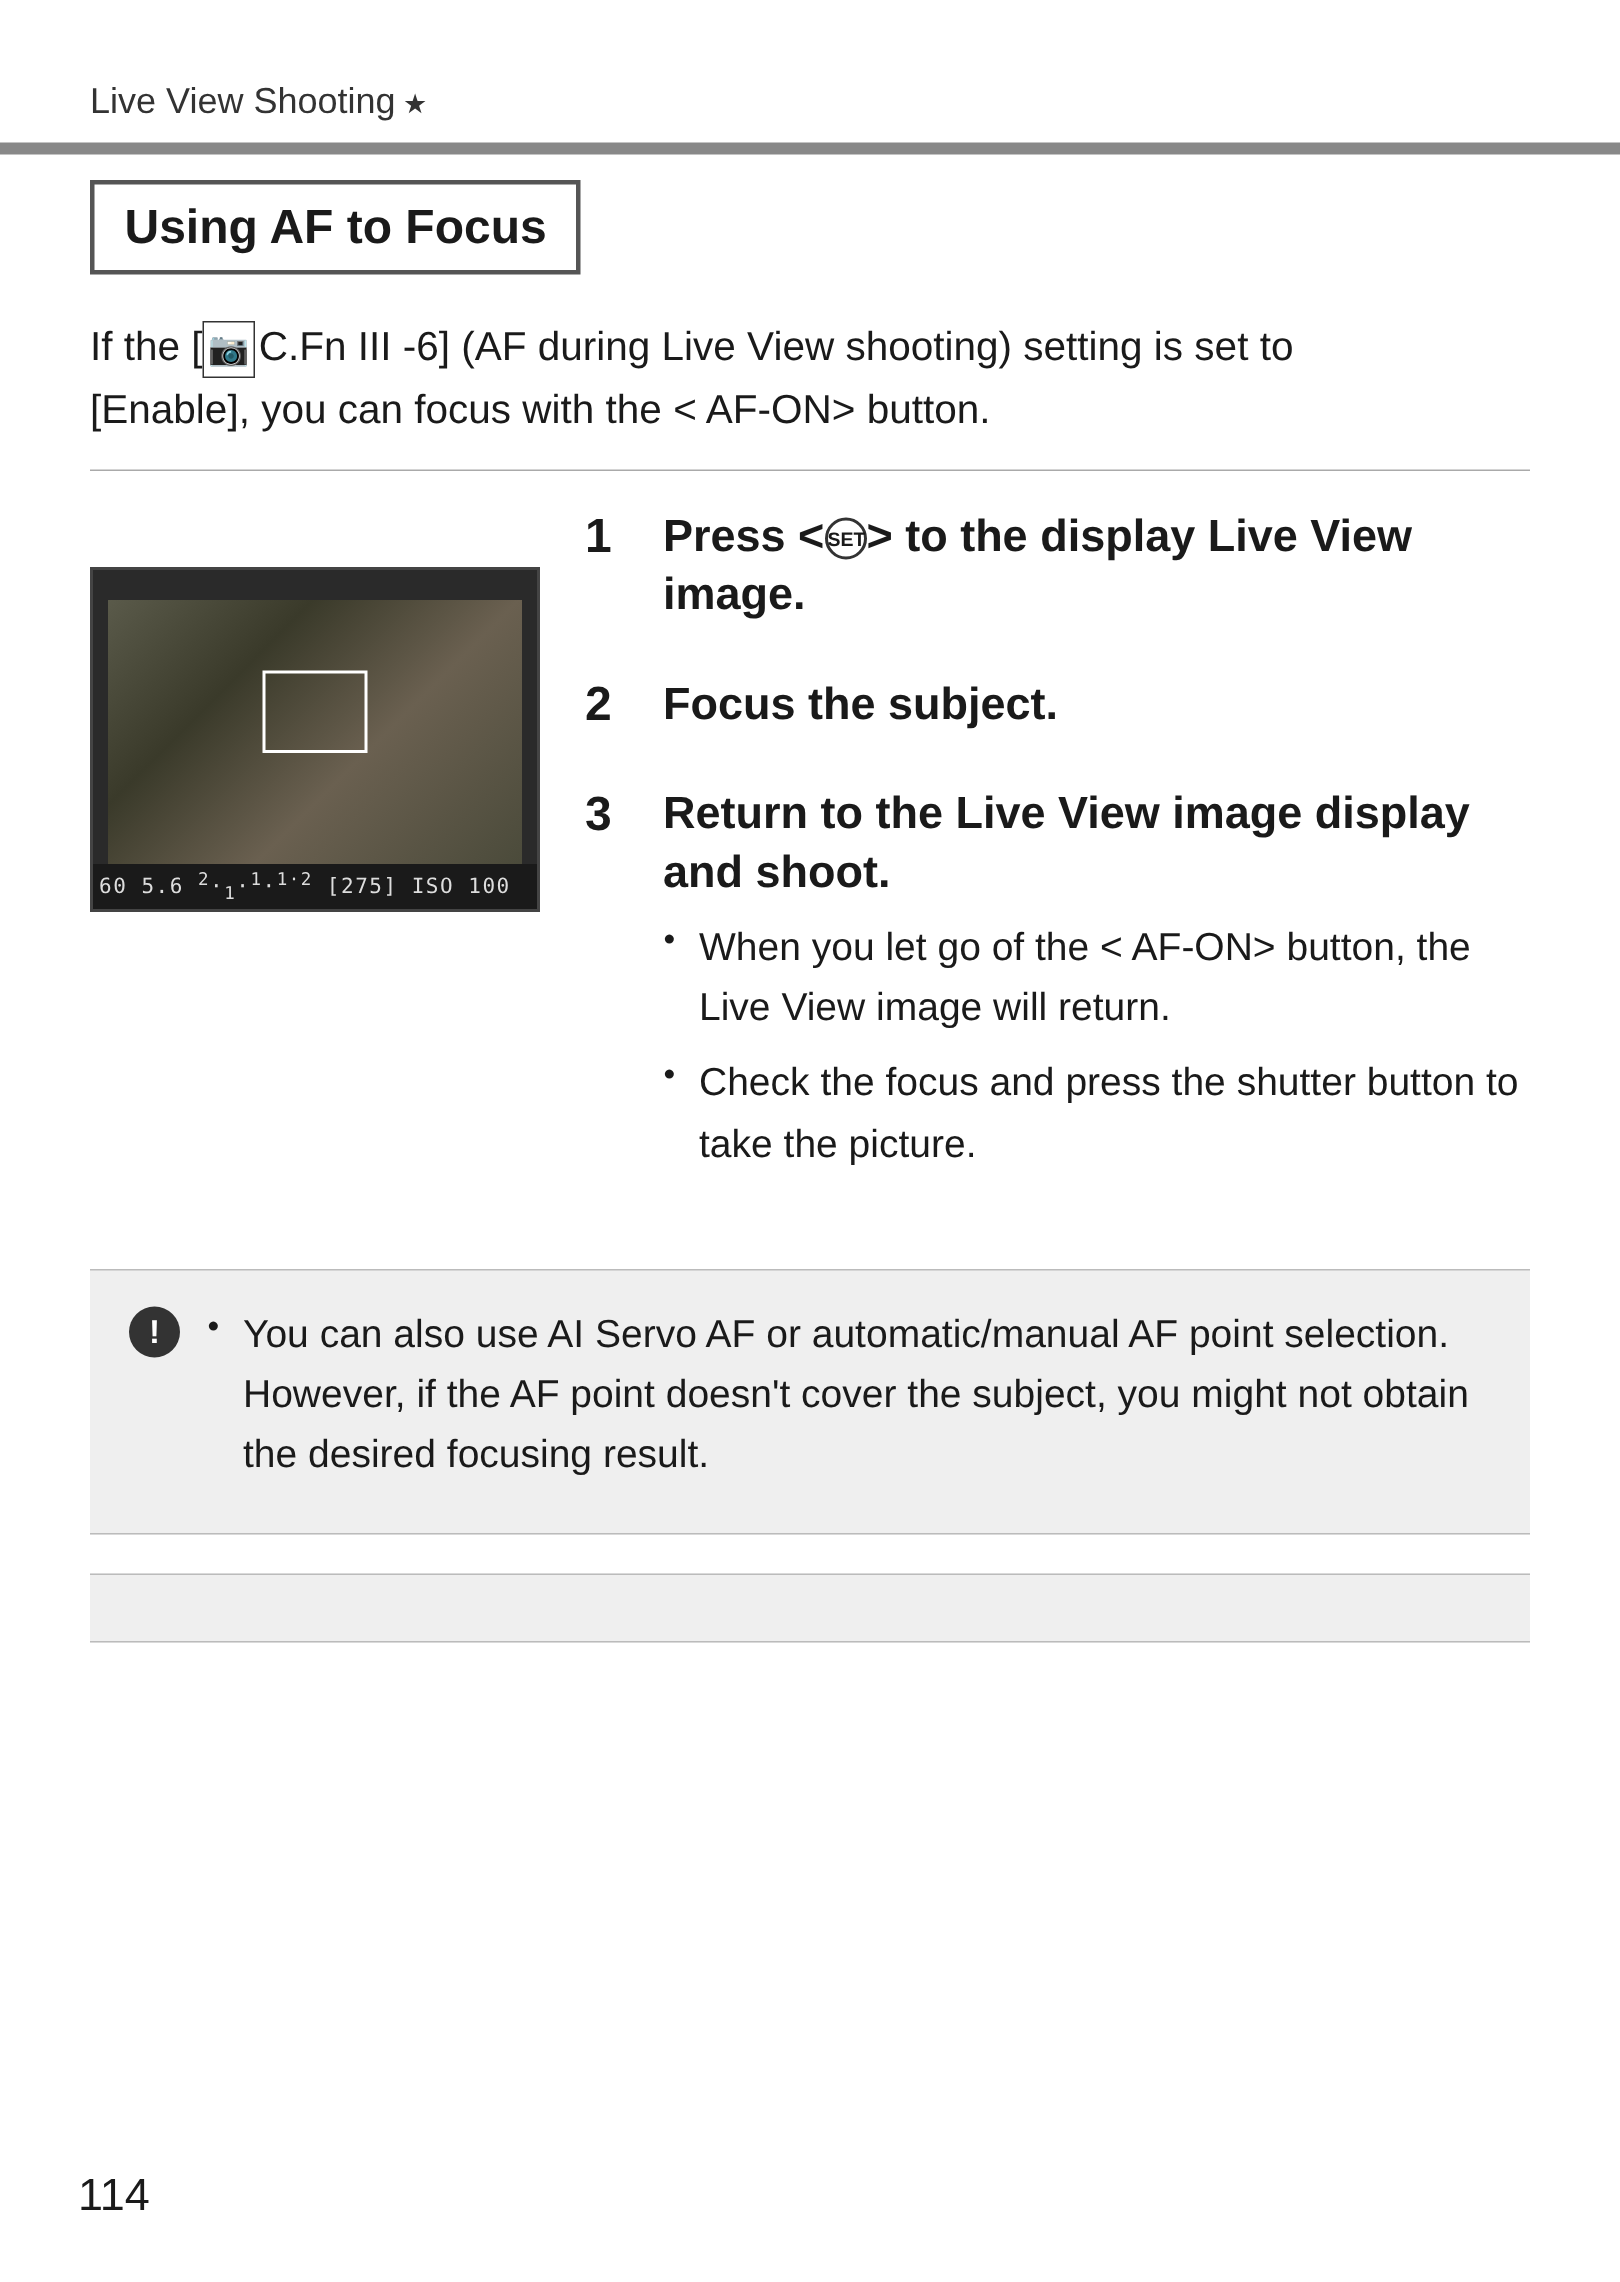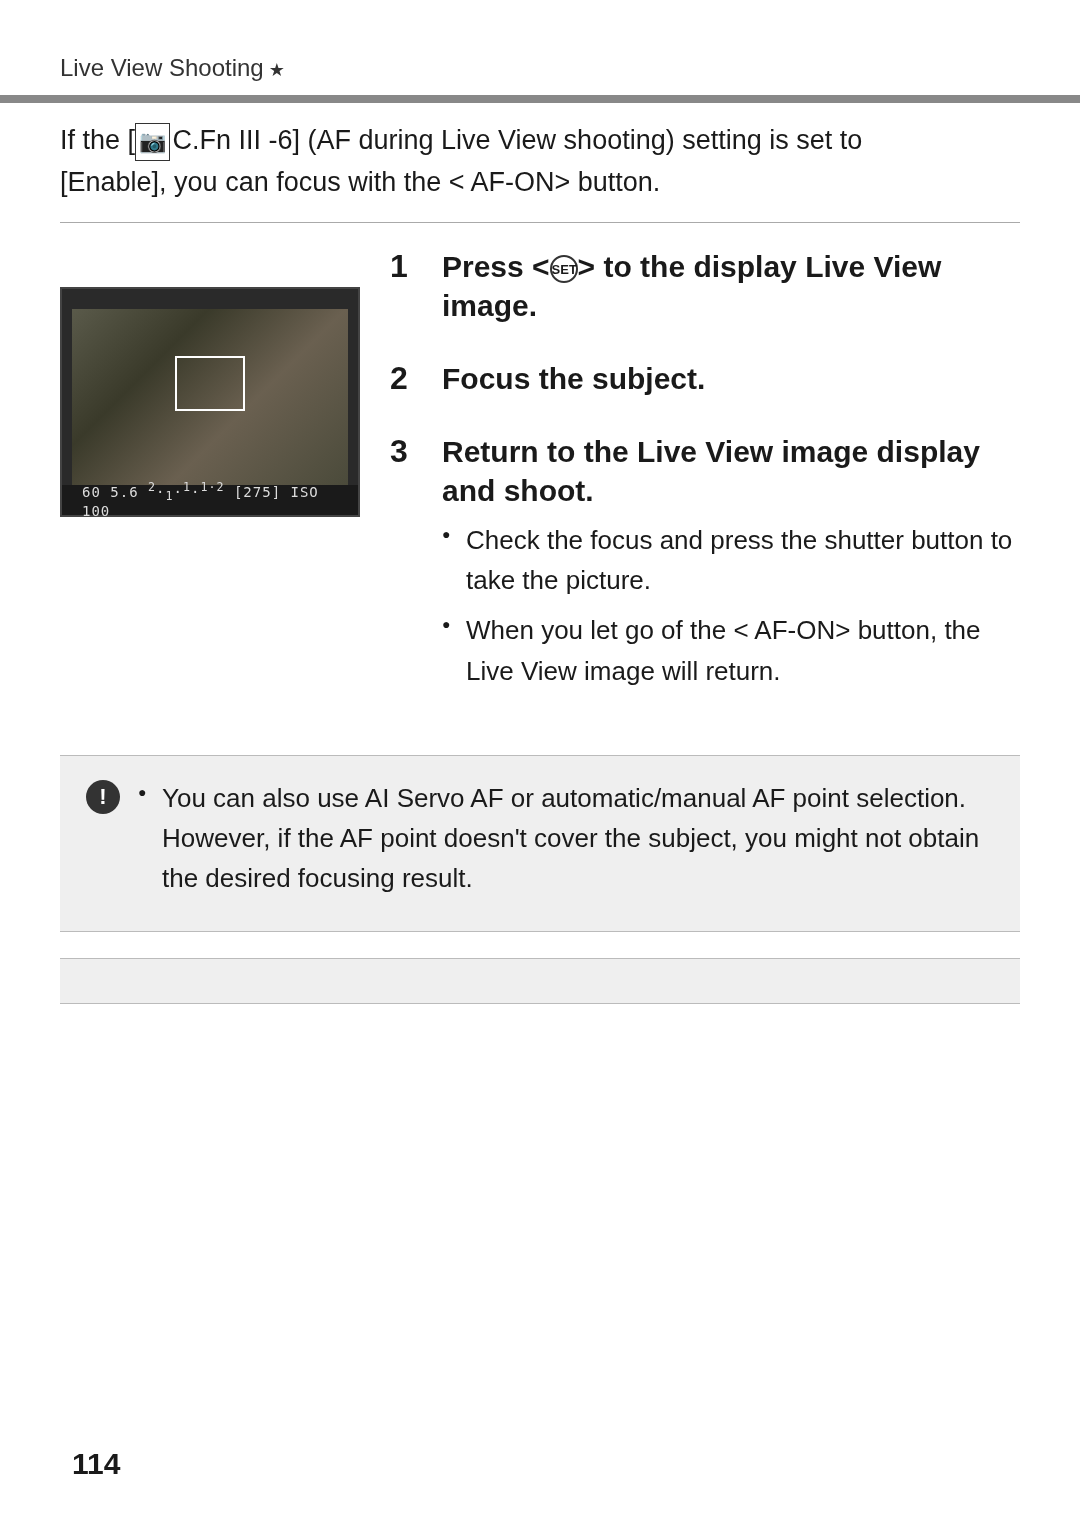--- a/index.html
+++ b/index.html
@@ -116,21 +116,21 @@
     }
     .camera-hud {
       position: absolute;
       bottom: 0;
       left: 0;
       right: 0;
       height: 30px;
       background: #1a1a1a;
       display: flex;
       align-items: center;
-      padding: 0 20px;
+      padding: 0 4px;
       gap: 4px;
     }
     .hud-text {
       color: #ddd;
       font-size: 14px;
       font-family: monospace;
       letter-spacing: 1px;
     }
     .steps-column {
       flex: 1;
@@ -239,23 +239,23 @@
       padding: 22px 26px;
       display: flex;
       gap: 16px;
       align-items: flex-start;
       border-top: 1px solid #bbb;
       border-bottom: 1px solid #bbb;
     }
     .page-number {
       position: absolute;
       bottom: 40px;
-      left: 72px;
+      left: 52px;
       font-size: 30px;
-      font-weight: bold;
+      font-weight: normal;
       color: #1a1a1a;
     }
     .set-icon {
       display: inline-block;
       width: 28px;
       height: 28px;
       border-radius: 50%;
       border: 2px solid #333;
       font-size: 13px;
       text-align: center;
@@ -269,20 +269,23 @@
 
 <div class="breadcrumb">
   <span>Live View Shooting</span><span class="star-icon"> ★</span>
 </div>
 
 <div class="header-bar"></div>
 
 <div class="main-content">
 
   
+  <div class="section-title-box">
+    <span>Using AF to Focus</span>
+  </div>
 
   
   <div class="intro-text">
     <span>If the [<span class="icon-camera">📷</span><span class="bold">C.Fn III -6</span>] (<span class="bold">AF during Live View shooting</span>) setting is set to</span><br>
     [<span class="bold">Enable</span>], you can focus with the &lt; AF-ON&gt; button.
   </div>
 
 
   <hr class="divider">
 
@@ -317,22 +320,22 @@
         <div class="step-content">
           <div class="step-title">Focus the subject.</div>
         </div>
       </div>
 
       <div class="step">
         <div class="step-number">3</div>
         <div class="step-content">
           <div class="step-title">Return to the Live View image display and shoot.</div>
           <ul class="bullet-list">
+            <li class="circle">When you let go of the &lt; AF-ON&gt; button, the Live View image will return.</li>
             <li class="circle">Check the focus and press the shutter button to take the picture.</li>
-            <li class="circle">When you let go of the &lt; AF-ON&gt; button, the Live View image will return.</li>
           </ul>
         </div>
       </div>
 
     </div>
   </div>
 
   
   <div class="note-section">
     <div class="note-section-inner">

